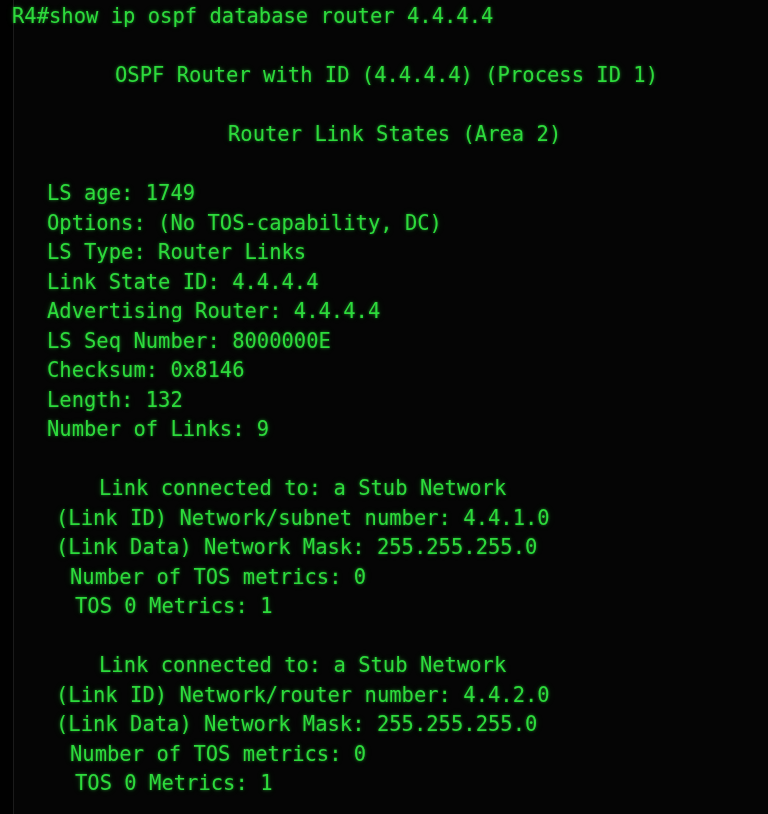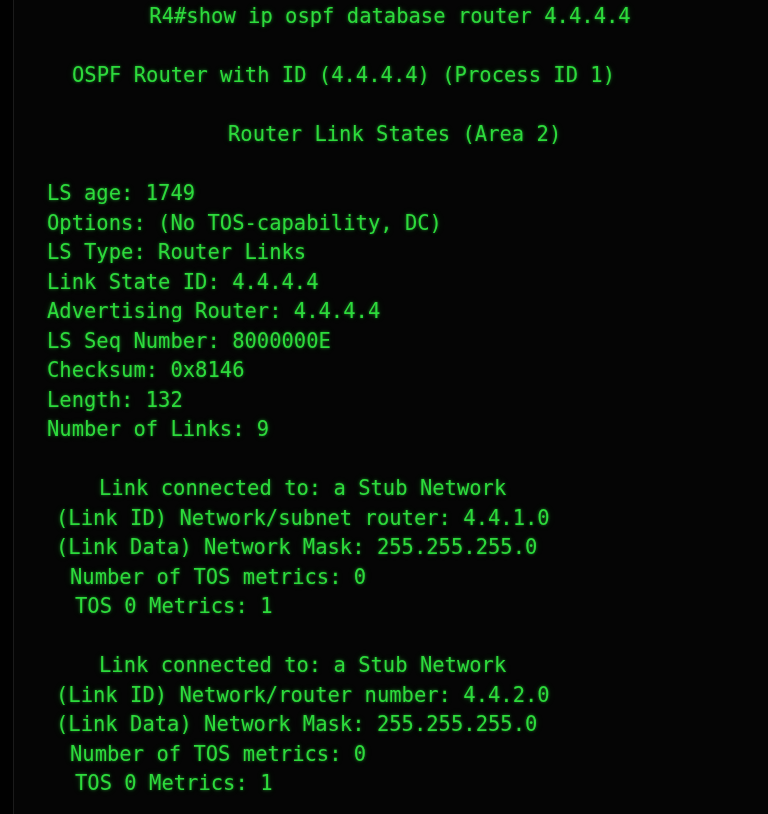--- a/index.html
+++ b/index.html
@@ -55,27 +55,27 @@
     white-space: pre;
     font-family: "DejaVu Sans Mono", "Liberation Mono", monospace;
   }
 
   .line.blank {
     color: transparent;
     text-shadow: none;
   }
 
   
-  .col-prompt { padding-left: 12px; text-align: center; }
+  .col-prompt { padding-left: 12px; }
   .col-0      { padding-left: 47px; }
   .col-link   { padding-left: 99px; }
   .col-sub    { padding-left: 56px; }
   .col-tos    { padding-left: 70px; }
   .col-tosm   { padding-left: 75px; }
-  .col-hdr1   { padding-left: 72px; }
+  .col-hdr1   { padding-left: 107px; margin-left: 8px; }
   .col-hdr2   { padding-left: 228px; }
 </style>
 </head>
 <body>
 
 <div id="terminal">
 
   <div class="bezel-left"></div>
 
   <div class="screen">
@@ -99,21 +99,21 @@
     <div class="line col-0">Advertising Router: 4.4.4.4</div>
     <div class="line col-0">LS Seq Number: 8000000E</div>
     <div class="line col-0">Checksum: 0x8146</div>
     <div class="line col-0">Length: 132</div>
     <div class="line col-0">Number of Links: 9</div>
 
     <div class="line blank">&nbsp;</div>
 
     <div>
       <div class="line col-link">Link connected to: a Stub Network</div>
-      <div class="line col-sub">(Link ID) Network/subnet router: 4.4.1.0</div>
+      <div class="line col-sub">(Link ID) Network/subnet number: 4.4.1.0</div>
       <div class="line col-sub">(Link Data) Network Mask: 255.255.255.0</div>
       <div class="line col-tos">Number of TOS metrics: 0</div>
       <div class="line col-tosm">TOS 0 Metrics: 1</div>
     </div>
 
     <div class="line blank">&nbsp;</div>
 
     <div>
       <div class="line col-link">Link connected to: a Stub Network</div>
       <div class="line col-sub">(Link ID) Network/router number: 4.4.2.0</div>

